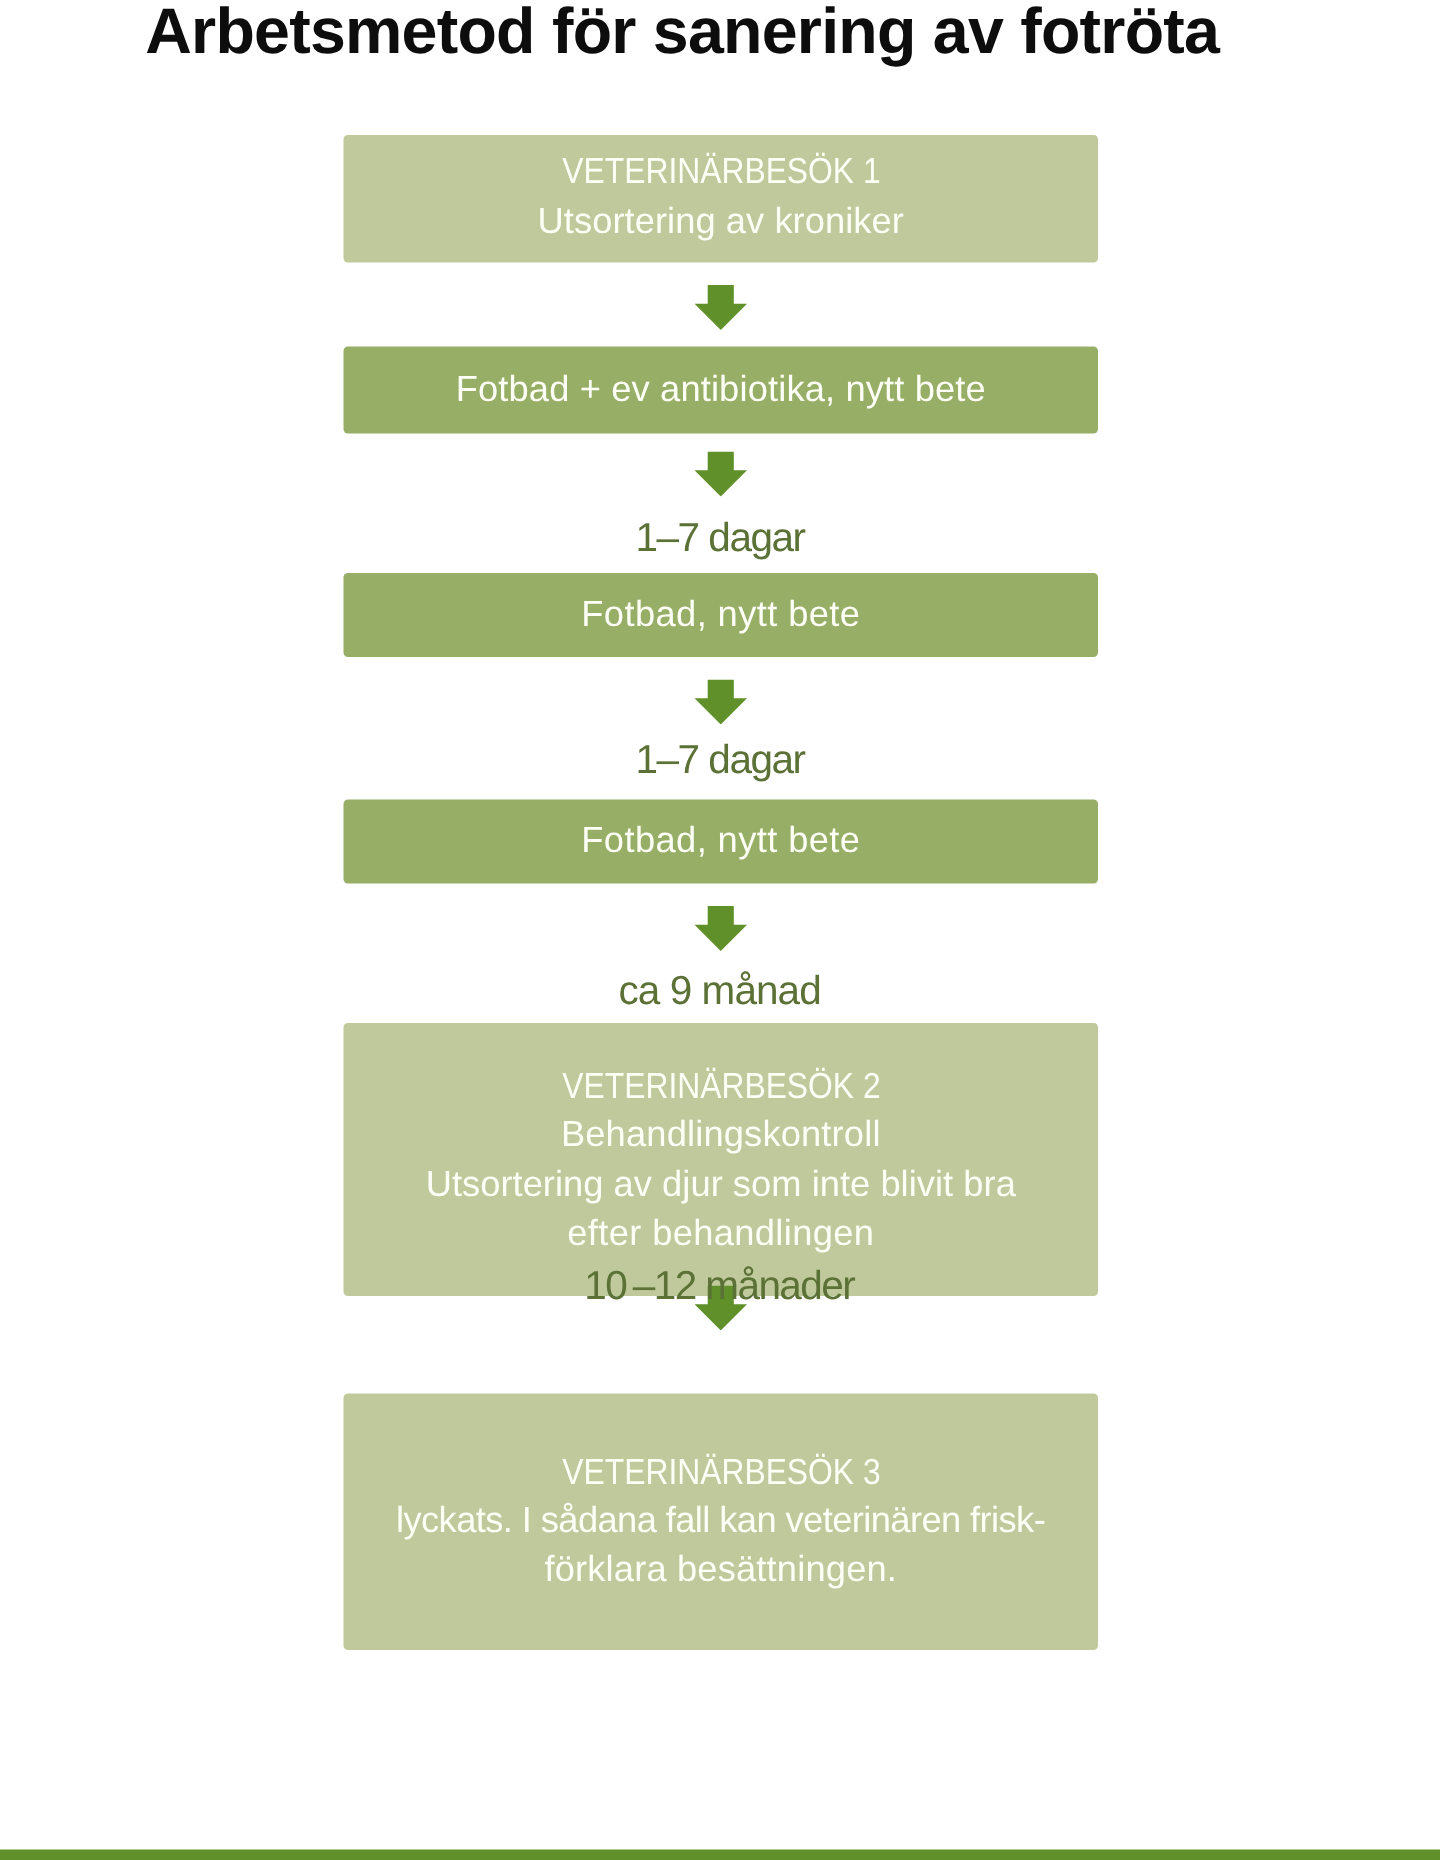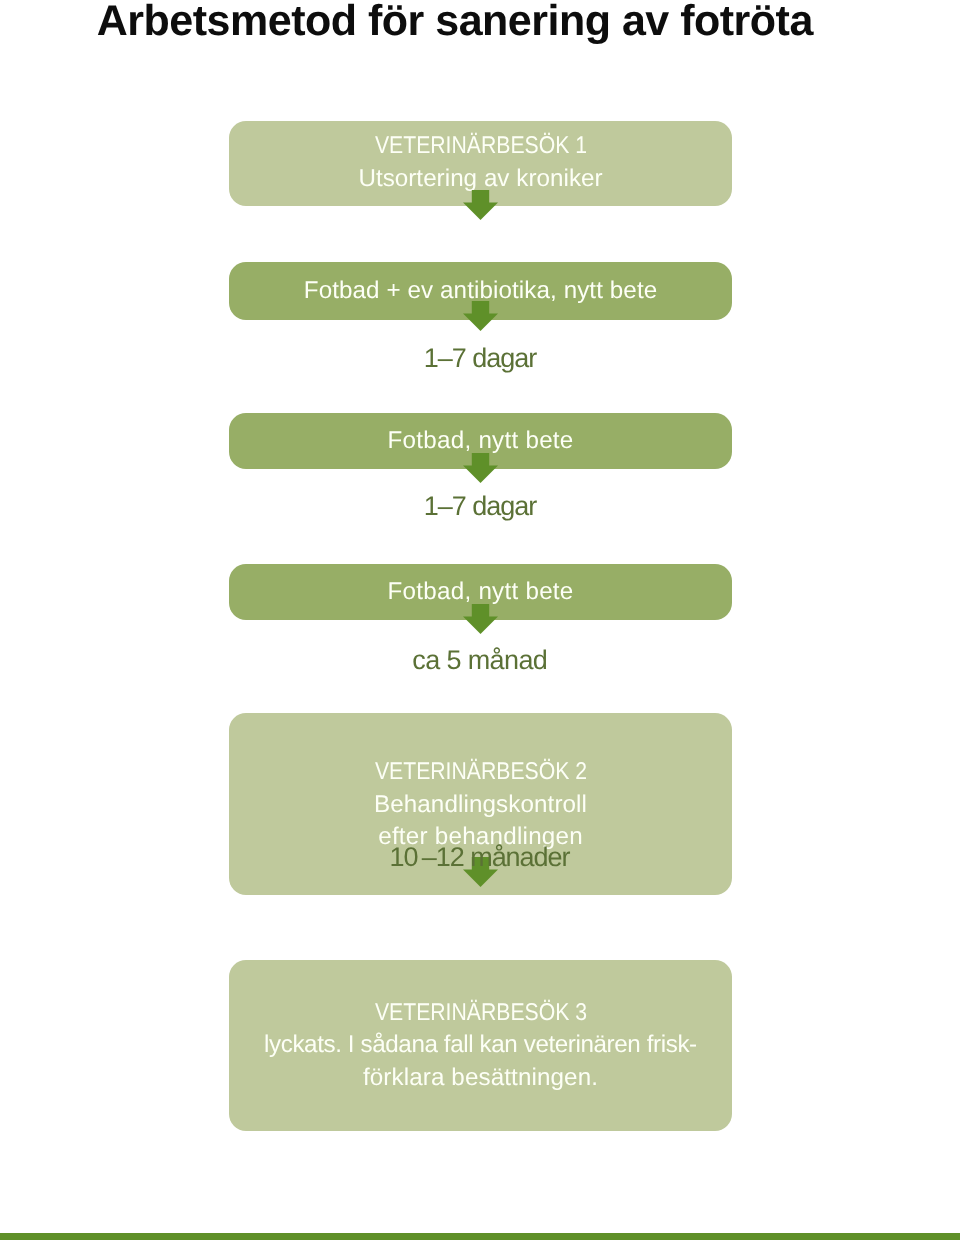--- a/index.html
+++ b/index.html
@@ -39,28 +39,27 @@
   .flow {
     position: absolute;
     left: 229px;
     width: 503px;
     top: 0;
   }
   .node {
     position: absolute;
     left: 0;
     width: 503px;
-    border-radius: 17px;
+    border-radius: 3px;
     box-sizing: border-box;
     display: flex;
     flex-direction: column;
     align-items: center;
     justify-content: center;
     color: #fdfff6;
-    margin-top: 31px;
   }
   .node.visit   { background: #bfc99c; }
   .node.treat   { background: #97ae66; }
   .node .ln {
     display: block;
     white-space: nowrap;
     font-size: 24.2px;
     line-height: 32.6px;
   }
   .node .ln.caps {
@@ -153,25 +152,26 @@
     <div class="node treat" style="top:533px;height:56px">
       <span class="ln" style="letter-spacing:0.266px;text-indent:0.133px">Fotbad, nytt bete</span>
     </div>
 
     <div class="arrow" style="left:233.5px;top:604px">
       <svg viewBox="0 0 35 30">
           <path d="M8.8 0 H26.2 V12.5 H35 L17.5 30 L0 12.5 H8.8 Z" fill="#5f9029"></path>
         </svg>
     </div>
 
-    <div class="gap-label" style="top:645px;letter-spacing:-0.62px;text-indent:-1.5px">ca 5 månad</div>
+    <div class="gap-label" style="top:645px;letter-spacing:-0.62px;text-indent:-1.5px">ca 9 månad</div>
 
     <div class="node visit" style="top:682px;height:182px;padding-top:2px">
       <span class="ln caps">VETERINÄRBESÖK 2</span>
       <span class="ln" style="letter-spacing:0.106px;text-indent:0.053px">Behandlingskontroll</span>
+      <span class="ln" style="letter-spacing:0.024px;text-indent:0.012px">Utsortering av djur som inte blivit bra</span>
       <span class="ln" style="letter-spacing:0.241px;text-indent:0.120px">efter behandlingen</span>
     </div>
 
     <div class="arrow" style="left:233.5px;top:857px">
       <svg viewBox="0 0 35 30">
           <path d="M8.8 0 H26.2 V12.5 H35 L17.5 30 L0 12.5 H8.8 Z" fill="#5f9029"></path>
         </svg>
     </div>
 
     <div class="gap-label" style="top:842px;letter-spacing:-1.05px;text-indent:-2.0px">10 –12 månader</div>

